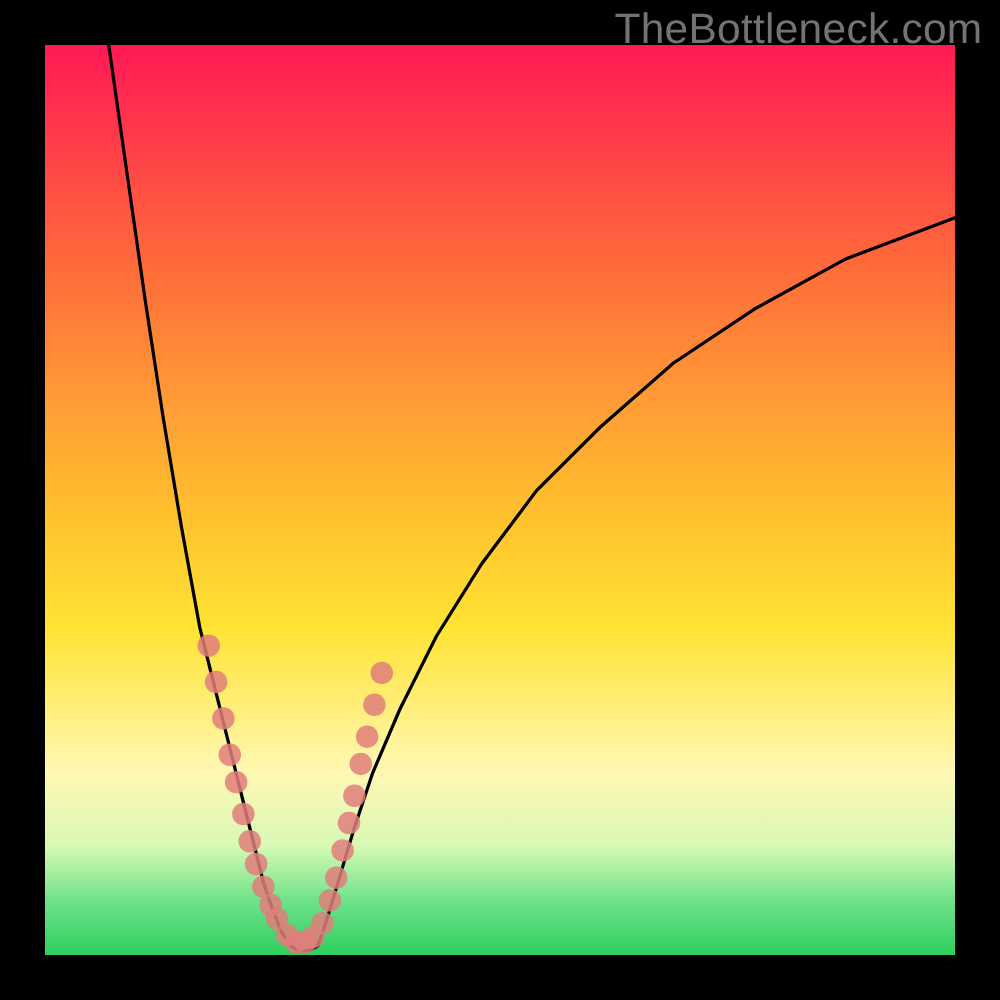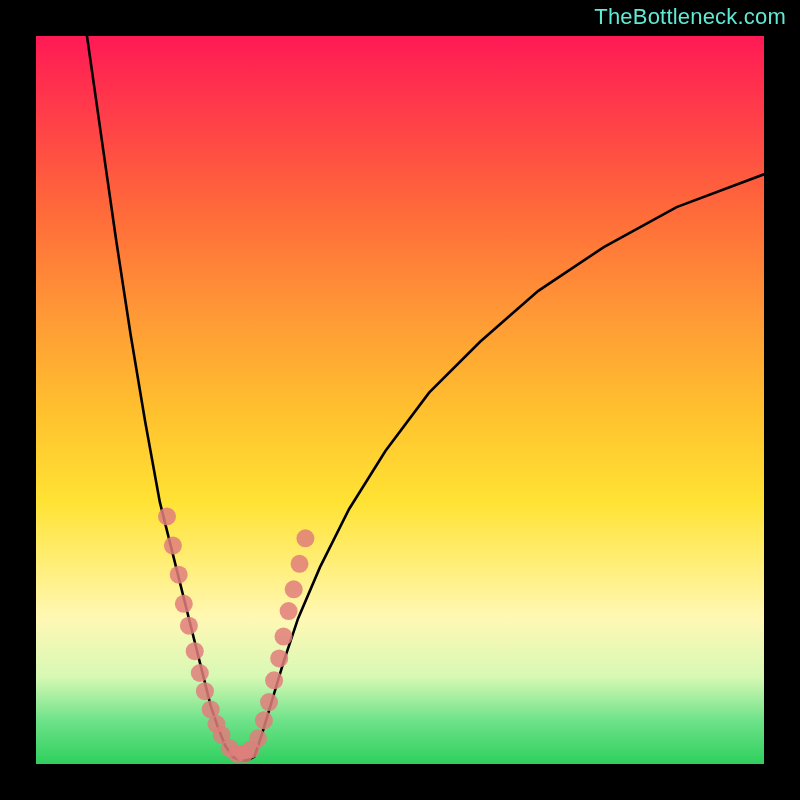--- a/index.html
+++ b/index.html
@@ -14,22 +14,22 @@
   .frame {
     position: relative;
     width: 800px;
     height: 800px;
     background: #000;
   }
   .watermark {
     position: absolute;
     top: 4px;
     right: 14px;
-    font-size: 22px;
-    color: #5eead4;
+    font-size: 34px;
+    color: #737373;
     font-weight: 400;
     letter-spacing: 0.2px;
     user-select: none;
   }
   .plot {
     position: absolute;
     top: 36px;
     left: 36px;
     width: 728px;
     height: 728px;

